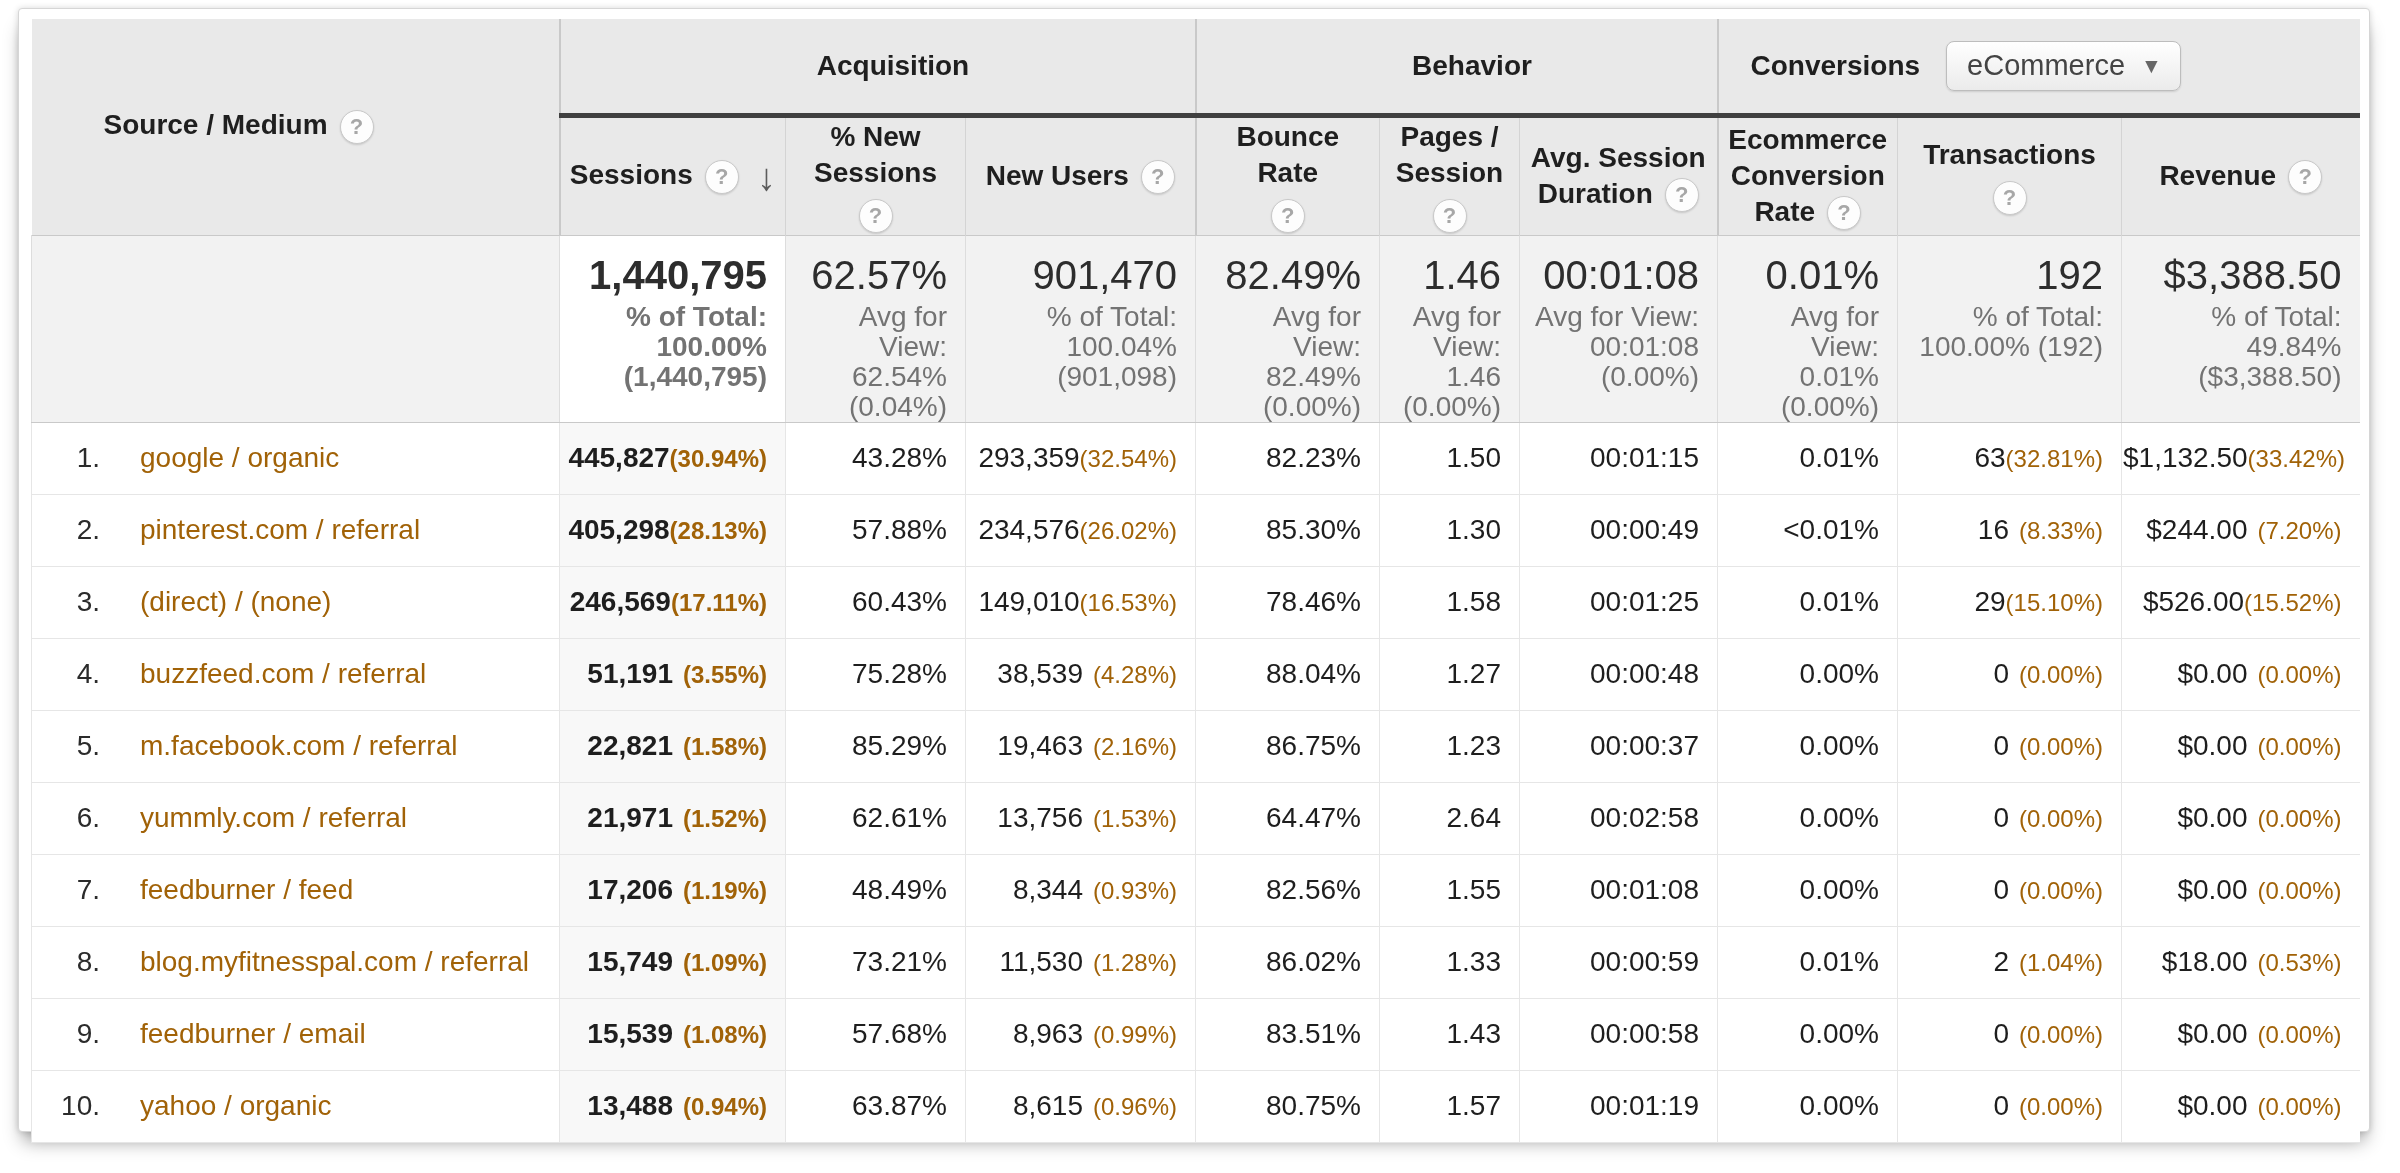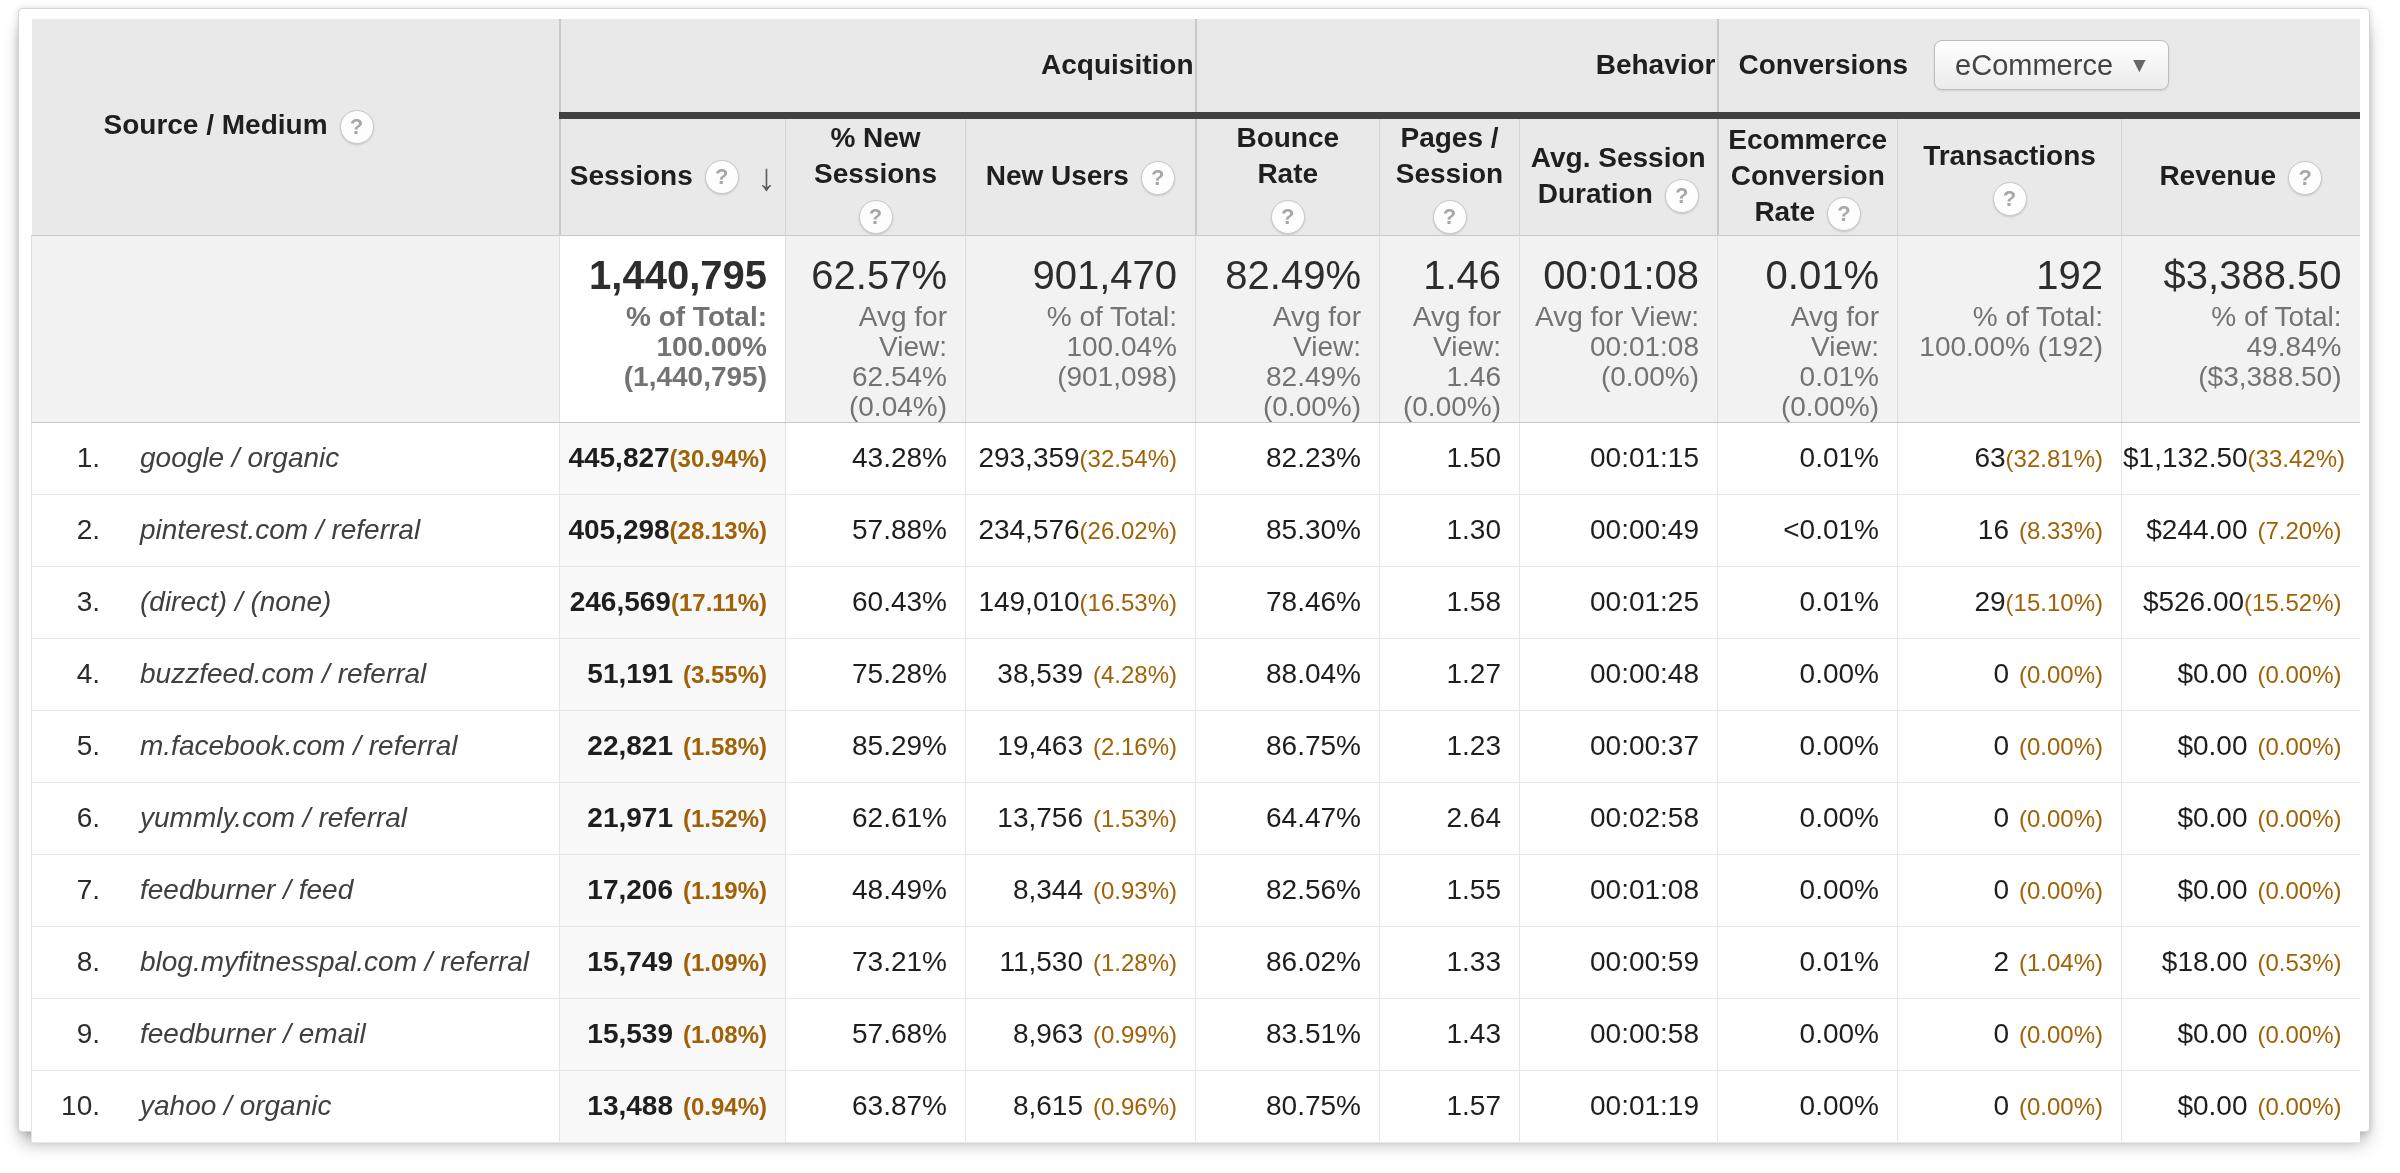--- a/index.html
+++ b/index.html
@@ -18,22 +18,22 @@
   table { width:100%; border-collapse:collapse; table-layout:fixed; }
   th, td { margin:0; }
 
   
   thead th {
     background:#e9e9e9; color:#1f1f1f; font-weight:bold; font-size:28px;
     vertical-align:middle;
   }
   tr.group-row th { height:96px; }
   th.group {
-    text-align:right; padding-left:20px;
-    border-left:2px solid #c9c9c9; border-bottom:7px solid #404040;
+    text-align:center; padding-left:32px;
+    border-left:2px solid #c9c9c9; border-bottom:5px solid #404040;
   }
   th.dim {
     text-align:left; padding-left:72px; vertical-align:middle;
   }
   tr.cols-row th {
     height:120px; text-align:center; line-height:36px; padding:0 8px;
     border-left:1px solid #d4d4d4;
   }
   tr.cols-row th.group-start { border-left:2px solid #c9c9c9; }
 
@@ -82,21 +82,21 @@
     vertical-align:middle;
   }
   tbody td.sorted { background:#f8f8f8; font-weight:bold; }
   .pct {
     display:inline-block; min-width:94px; text-align:right;
     color:#a16207; font-size:24px;
   }
   tbody td.sorted .pct { font-weight:bold; }
   td.src { text-align:left; padding:0; }
   .rank { display:inline-block; width:68px; text-align:right; color:#2b2b2b; }
-  a.mlink { color:#404040; text-decoration:none; margin-left:40px; cursor:pointer;font-style:italic; }
+  a.mlink { color:#a16207; text-decoration:none; margin-left:40px; cursor:pointer; }
 </style>
 </head>
 <body>
 
 <div class="frame">
 <table>
   <colgroup>
     <col style="width:528px">
         <col style="width:226px">
         <col style="width:180px">

